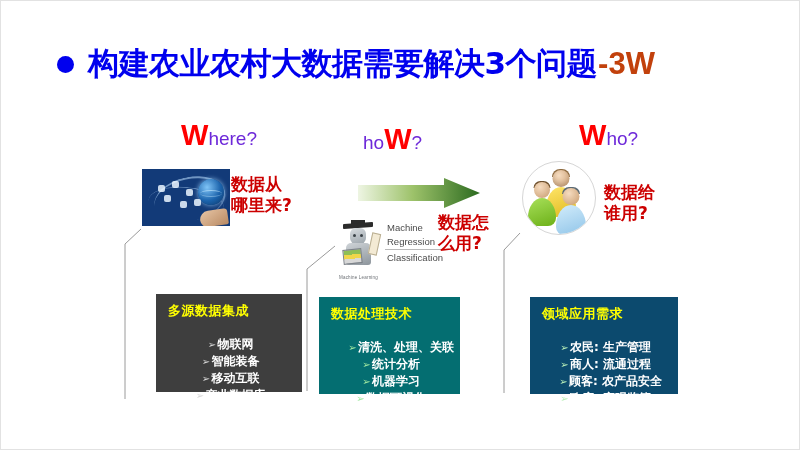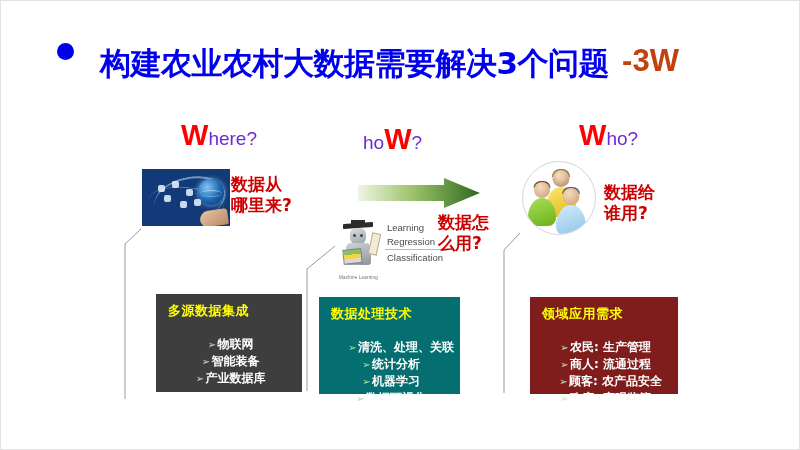--- a/index.html
+++ b/index.html
@@ -17,22 +17,22 @@
     overflow: hidden;
     font-family: "Liberation Sans", "DejaVu Sans", sans-serif;
   }
 
   
   #title-row {
     position: absolute;
     left: 56px;
     top: 42px;
     display: flex;
+    align-items: center;
     white-space: nowrap;
-    gap: 12px;
   }
   #title-bullet {
     width: 17px;
     height: 17px;
     border-radius: 50%;
     background: #0000ee;
     margin-right: 14px;
     flex: 0 0 auto;
   }
   #title-main {
@@ -325,21 +325,21 @@
   }
   .infobox li .bullet {
     display: inline-block;
     width: 11px;
     color: #ffffff;
     font-weight: normal;
     font-size: 10px;
   }
   #box-sources { left: 155px; top: 293px; width: 146px; height: 98px; background: #3e3e3e; }
   #box-tech    { left: 318px; top: 296px; width: 141px; height: 97px; background: #046e71; }
-  #box-apps    { left: 529px; top: 296px; width: 148px; height: 97px; background: #7f1d1d; }
+  #box-apps    { left: 529px; top: 296px; width: 148px; height: 97px; background: #0c4a6e; }
   #box-tech li .bullet  { color: #9fe8a0; }
   #box-apps li .bullet  { color: #b9f0b9; }
   #box-sources li .bullet { color: #d8d8d8; }
 </style>
 </head>
 <body>
 
 <div id="slide">
 
   <div id="title-row">
@@ -400,21 +400,21 @@
         <div class="cap"></div>
       <div class="head">
           <span class="eye l"></span>
           <span class="eye r"></span>
         </div>
       <div class="body"></div>
       <div class="book"></div>
       <div class="scroll"></div>
     </div>
     <div id="ml-caption">Machine Learning</div>
-    <div class="ml-line" id="ml-l1">Learning</div>
+    <div class="ml-line" id="ml-l1">Machine</div>
     <div class="ml-line" id="ml-l2">Regression</div>
     <div id="ml-rule"></div>
     <div class="ml-line" id="ml-l3">Classification</div>
   </div>
 
   <div class="redq" id="redq-how">数据怎
 么用?</div>
 
   <div id="people-circle">
     <div class="person" id="p-back">
@@ -435,20 +435,21 @@
   </div>
 
   <div class="redq" id="redq-who">数据给
 谁用?</div>
 
   <div class="infobox" id="box-sources">
     <div class="box-title">多源数据集成</div>
     <ul>
       <li><span class="bullet">➢</span><span>物联网</span></li>
       <li><span class="bullet">➢</span><span>智能装备</span></li>
+      <li><span class="bullet">➢</span><span>移动互联</span></li>
       <li><span class="bullet">➢</span><span>产业数据库</span></li>
     </ul>
   </div>
 
   <div class="infobox" id="box-tech">
     <div class="box-title">数据处理技术</div>
     <ul>
       <li><span class="bullet">➢</span><span>清洗、处理、关联</span></li>
       <li><span class="bullet">➢</span><span>统计分析</span></li>
       <li><span class="bullet">➢</span><span>机器学习</span></li>

